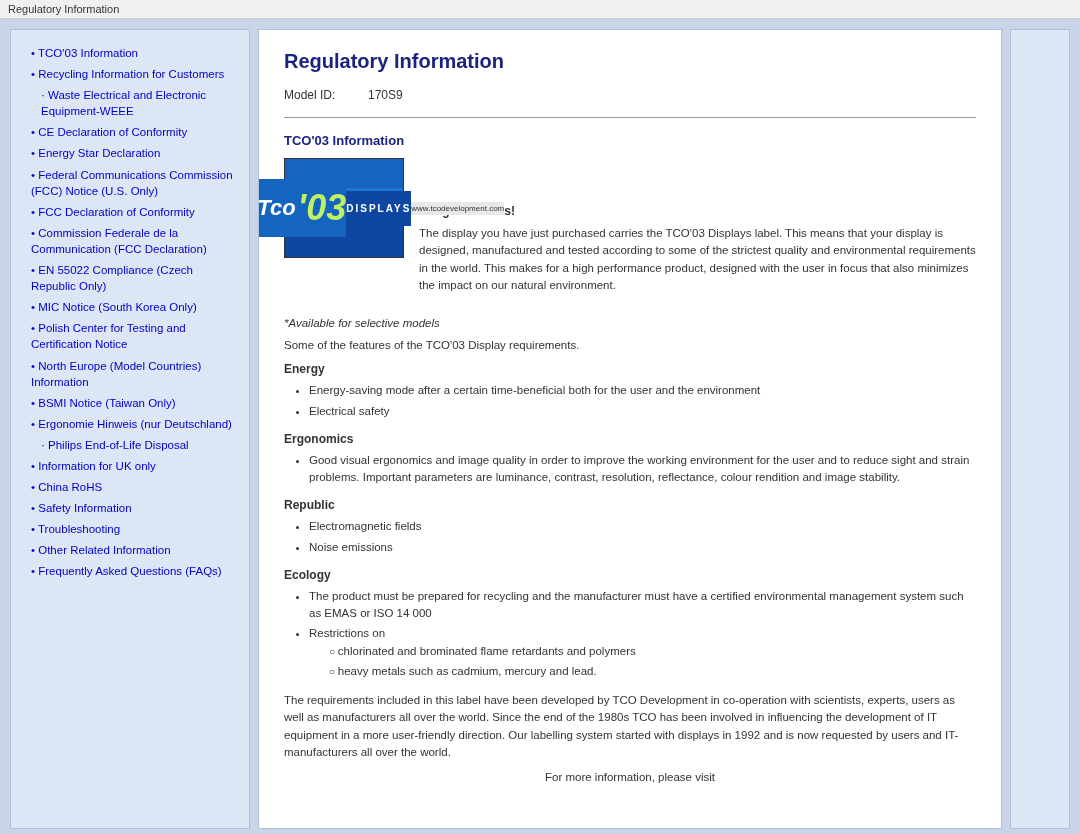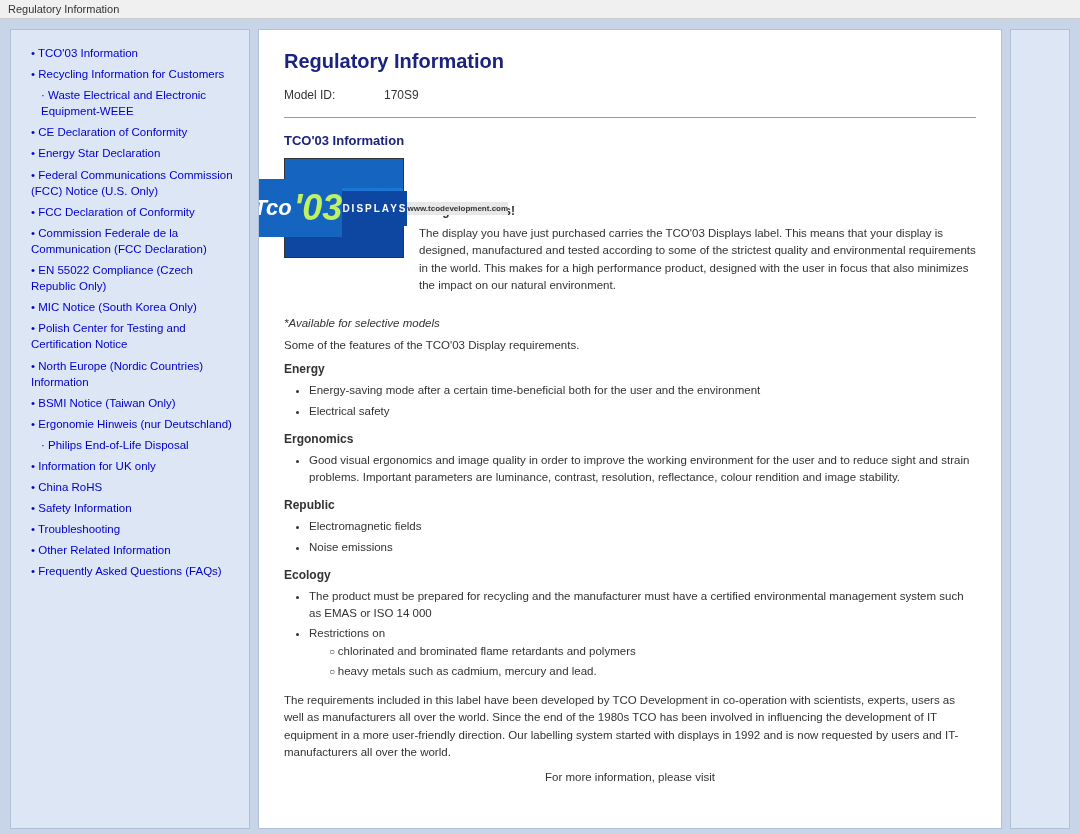--- a/index.html
+++ b/index.html
@@ -76,21 +76,21 @@
       font-size: 20px;
       font-weight: bold;
       color: #1a237e;
       margin-bottom: 15px;
     }
     .model-table {
       margin-bottom: 15px;
     }
     .model-row {
       display: flex;
-      gap: 20px;
+      gap: 4px;
       font-size: 12px;
       margin-bottom: 3px;
     }
     .model-label {
       width: 80px;
       color: #333;
     }
     .model-value {
       color: #333;
     }
@@ -147,21 +147,20 @@
       letter-spacing: 2px;
       font-weight: bold;
     }
     .tco-logo-url {
       background: #e8e8e8;
       width: 100%;
       text-align: center;
       padding: 2px 0;
       font-size: 8px;
       color: #333;
-      font-weight: bold;
     }
     .tco-text {
       flex: 1;
       font-size: 11.5px;
       line-height: 1.5;
       margin-top: 44px;
     }
     .bold-label {
       font-weight: bold;
       font-size: 12px;
@@ -223,21 +222,21 @@
     <a class="nav-item">Recycling Information for Customers</a>
     <a class="nav-item-sub">Waste Electrical and Electronic Equipment-WEEE</a>
     <a class="nav-item">CE Declaration of Conformity</a>
     <a class="nav-item">Energy Star Declaration</a>
     <a class="nav-item">Federal Communications Commission (FCC) Notice (U.S. Only)</a>
     <a class="nav-item">FCC Declaration of Conformity</a>
     <a class="nav-item">Commission Federale de la Communication (FCC Declaration)</a>
     <a class="nav-item">EN 55022 Compliance (Czech Republic Only)</a>
     <a class="nav-item">MIC Notice (South Korea Only)</a>
     <a class="nav-item">Polish Center for Testing and Certification Notice</a>
-    <a class="nav-item">North Europe (Nordic Countries) Information</a>
+    <a class="nav-item">North Europe (Model Countries) Information</a>
     <a class="nav-item">BSMI Notice (Taiwan Only)</a>
     <a class="nav-item">Ergonomie Hinweis (nur Deutschland)</a>
     <a class="nav-item-sub">Philips End-of-Life Disposal</a>
     <a class="nav-item">Information for UK only</a>
     <a class="nav-item">China RoHS</a>
     <a class="nav-item">Safety Information</a>
     <a class="nav-item">Troubleshooting</a>
     <a class="nav-item">Other Related Information</a>
     <a class="nav-item">Frequently Asked Questions (FAQs)</a>
   </div>

